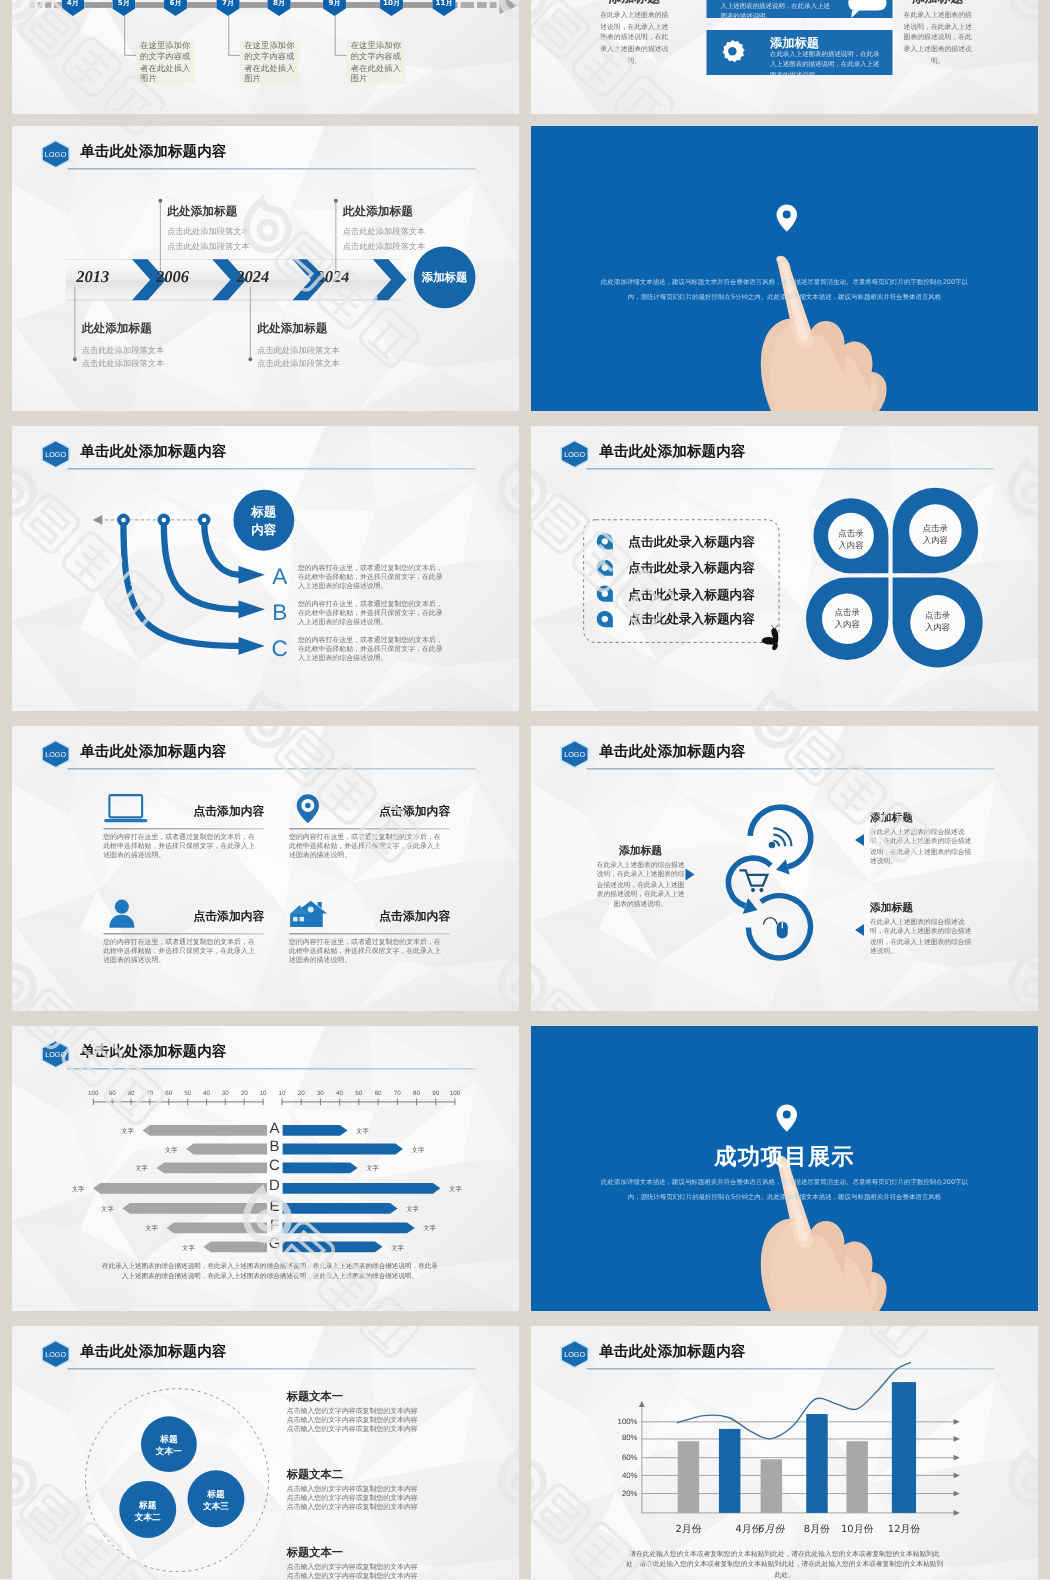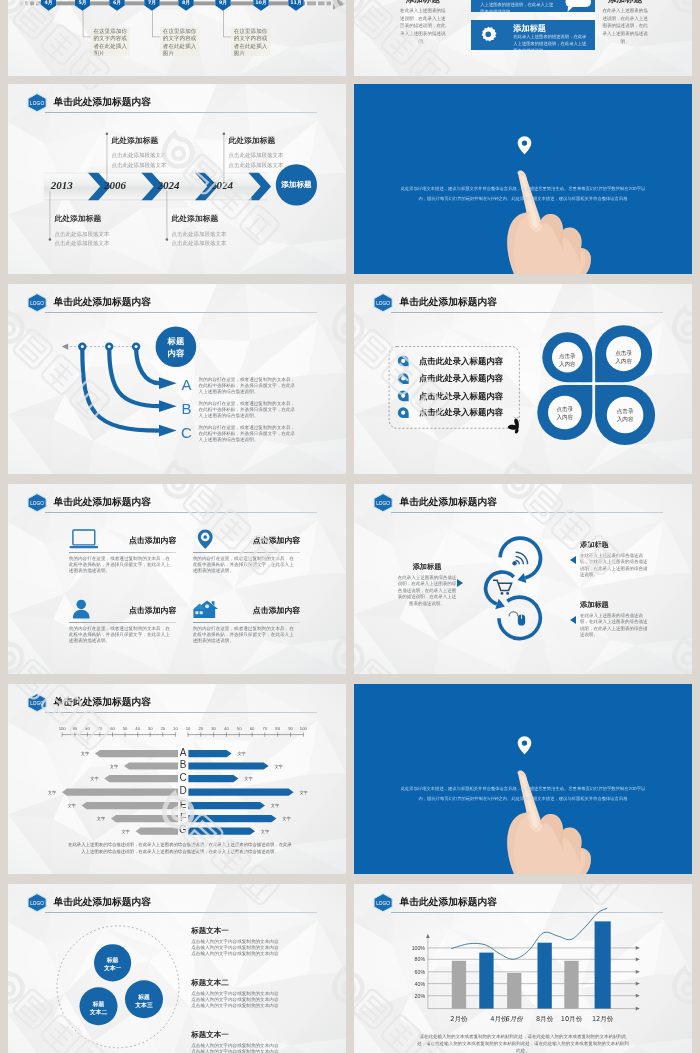--- a/index.html
+++ b/index.html
@@ -764,20 +764,21 @@
       <path d="M227 164 C232 164 237 168 237 175 C237 181 235 186 232 190 L226 190
                C230 184 232 178 231 172 C230 167 229 165 226 166 Z" fill="#e3b99e" opacity=".32"></path>
       <path d="M160 190 C153 173 151 155 156 142 C160 132 169 127 177 129
                C168 133 163 141 161 152 C159 165 160 180 163 190 Z" fill="#e9c6ae" opacity=".5"></path>
     </g>
   </svg>
   <svg style="position:absolute;left:162.7px;top:50.7px;" width="15" height="20.8" viewBox="0 0 26 33">
     <path d="M13 0.8 C6.4 0.8 1.2 6 1.2 12.5 C1.2 21 13 32 13 32 C13 32 24.8 21 24.8 12.5 C24.8 6 19.6 0.8 13 0.8 Z" fill="#ffffff"></path>
     <circle cx="13" cy="12.4" r="4.6" fill="#0b63ae"></circle>
   </svg>
+  <div class="bsec-title cn">成功项目展示</div>
   <div class="bsec-body cn">此处添加详细文本描述，建议与标题相关并符合整体语言风格，语言描述尽量简洁生动。尽量将每页幻灯片的字数控制在200字以内，据统计每页幻灯片的最好控制在5分钟之内。此处添加详细文本描述，建议与标题相关并符合整体语言风格</div>
 </div>
 
 <div class="slide" style="left:8px;top:884px;">
   <svg class="bg" viewBox="0 0 338 190">
     <use href="#polybg"></use>
           <rect width="338" height="190" fill="url(#lightg)"></rect>
   </svg>
   <div class="hdr">
     <svg class="hexlogo" viewBox="0 0 22 21">

